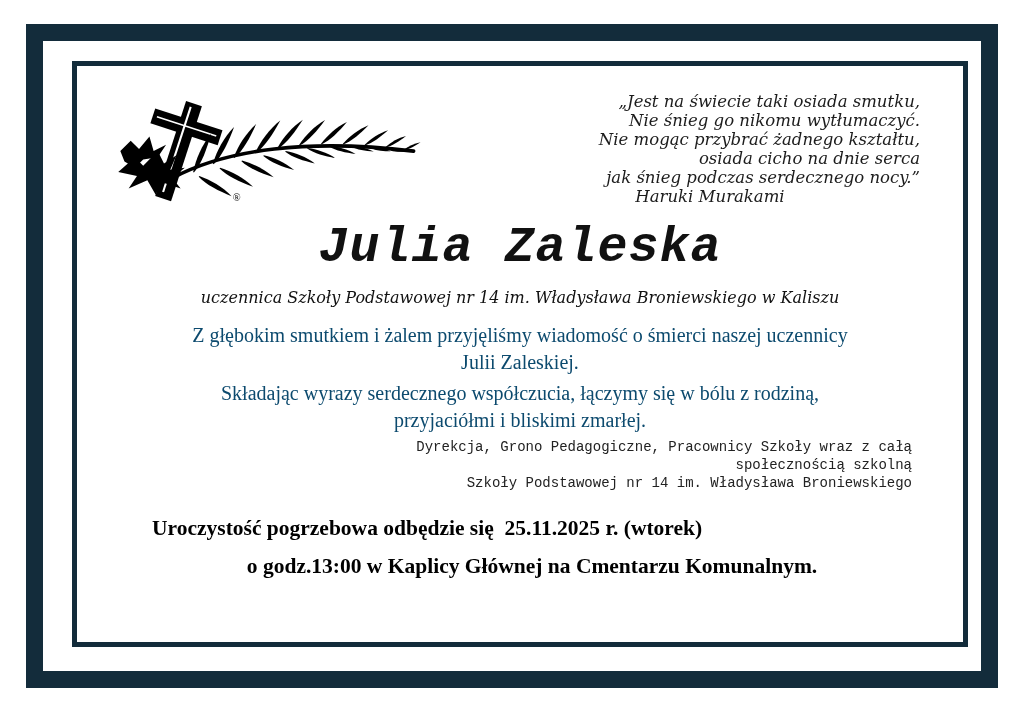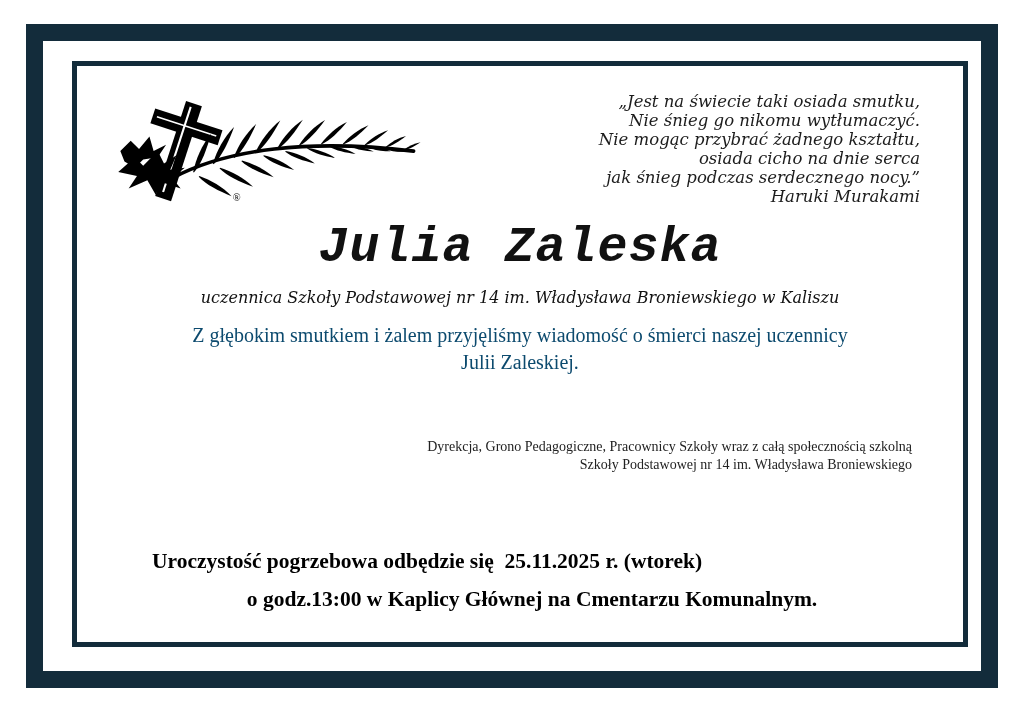--- a/index.html
+++ b/index.html
@@ -23,21 +23,21 @@
     position:absolute;left:112px;top:90px;width:312px;height:118px;
   }
   .quote{
     position:absolute;top:92px;right:104px;width:420px;
     text-align:right;
     font-family:"DejaVu Serif", serif;
     font-style:italic;
     font-size:16.5px;line-height:19px;
     color:#1c1c1c;
   }
-  .quote-author{margin-top:0;}
+  .quote-author{margin-top:0;text-align:center;}
   .center-col{
     position:absolute;left:90px;width:860px;text-align:center;
   }
   .deceased-name{
     top:212px;
     font-family:Liberation Mono, monospace;
     font-style:italic;font-weight:700;
     font-size:50px;line-height:72px;
     letter-spacing:1px;
   }
@@ -48,29 +48,29 @@
     font-size:16px;line-height:20px;
   }
   .para1{top:322px;}
   .para2{top:380px;}
   .condolence{
     font-size:20px;line-height:27px;color:#0c4a6e;
   }
   .signature{
     position:absolute;top:438px;right:112px;width:600px;
     text-align:right;
-    font-family:Liberation Serif, serif;
+    font-family:Liberation Mono, monospace;
     font-size:14px;line-height:18px;color:#222;
   }
   .ceremony{
     position:absolute;left:152px;top:515px;width:760px;
     font-weight:700;font-size:21.5px;line-height:26px;
     color:#000;
   }
-  .ceremony .line{white-space:pre-wrap;margin-top:33px;}
+  .ceremony .line{white-space:pre-wrap;}
   .ceremony .line + .line{margin-top:12px;text-align:center;}
 </style>
 </head>
 <body>
 
 <div class="page">
 
   <div class="outer-frame"></div>
   <div class="inner-frame"></div>
 
@@ -129,20 +129,24 @@
 
   <div class="center-col deceased-name">Julia Zaleska</div>
 
   <div class="center-col deceased-subtitle">uczennica Szkoły Podstawowej nr 14 im. Władysława Broniewskiego w Kaliszu</div>
 
   <div class="center-col condolence para1">
     <div>Z głębokim smutkiem i żalem przyjęliśmy wiadomość o śmierci naszej uczennicy</div>
     <div>Julii Zaleskiej.</div>
   </div>
 
+  <div class="center-col condolence para2">
+    <div>Składając wyrazy serdecznego współczucia, łączymy się w bólu z rodziną,</div>
+    <div>przyjaciółmi i bliskimi zmarłej.</div>
+  </div>
 
   <div class="signature">
     <div>Dyrekcja, Grono Pedagogiczne, Pracownicy Szkoły wraz z całą społecznością szkolną</div>
     <div>Szkoły Podstawowej nr 14 im. Władysława Broniewskiego</div>
   </div>
 
   <div class="ceremony">
     <div class="line">Uroczystość pogrzebowa odbędzie się  25.11.2025 r. (wtorek)</div>
     <div class="line">o godz.13:00 w Kaplicy Głównej na Cmentarzu Komunalnym.</div>
   </div>

